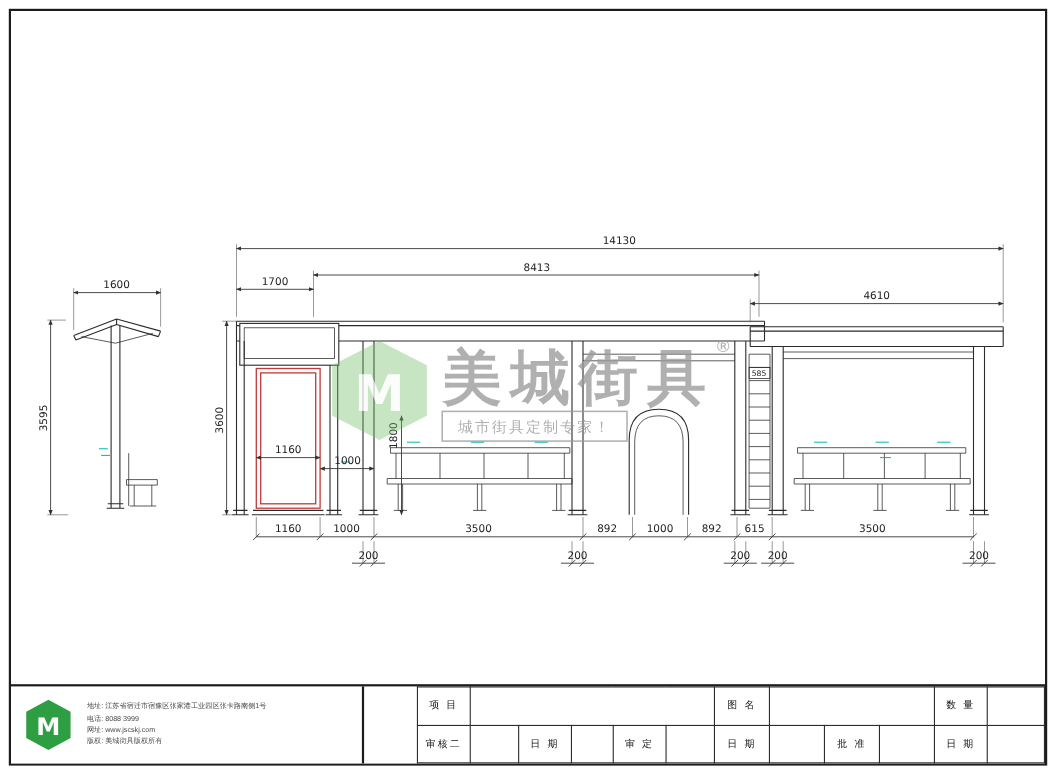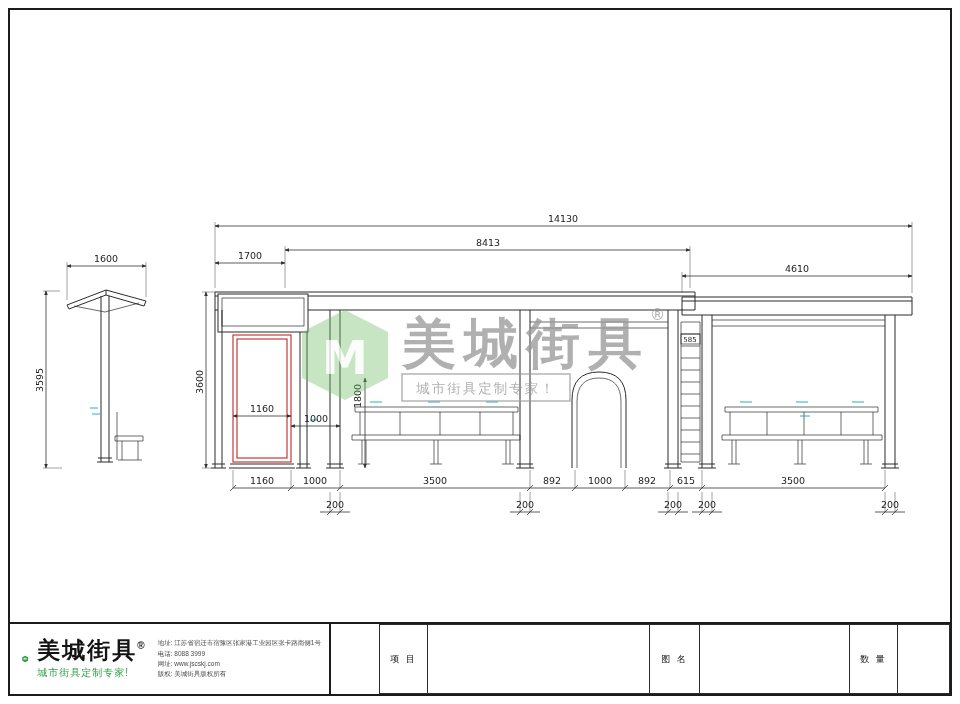--- a/index.html
+++ b/index.html
@@ -160,24 +160,20 @@
         </g>
       </svg>
     </div>
 
     <div class="titleblock">
       <div class="tb-left">
         <svg width="44" height="48" viewBox="0 0 96 104">
           <polygon points="48,2 92,26 92,78 48,102 4,78 4,26" fill="#2e9e43"></polygon>
           <text x="48" y="72" font-size="48" font-weight="bold" fill="#ffffff" text-anchor="middle" font-family="DejaVu Sans, sans-serif">M</text>
         </svg>
-        <div class="tb-brand">
-          <div class="tb-brand-name"><span>美城街具</span><span class="reg">®</span></div>
-          <div class="tb-brand-slogan">城市街具定制专家!</div>
-        </div>
         <div class="tb-address">
           <div>地址: 江苏省宿迁市宿豫区张家港工业园区张卡路南侧1号</div>
           <div>电话: 8088 3999</div>
           <div>网址: www.jscskj.com</div>
           <div>版权: 美城街具版权所有</div>
         </div>
       </div>
       <div class="tb-table">
         <table>
           <colgroup>
@@ -196,19 +192,33 @@
           </colgroup>
           <tbody>
               <tr>
             <td class="lbl">项 目</td>
             <td colspan="5"></td>
             <td class="lbl">图 名</td>
             <td colspan="3"></td>
             <td class="lbl">数 量</td>
             <td></td>
           </tr>
+          <tr>
+            <td class="lbl">审核二</td>
+            <td></td>
+            <td class="lbl">日 期</td>
+            <td></td>
+            <td class="lbl">审 定</td>
+            <td></td>
+            <td class="lbl">日 期</td>
+            <td></td>
+            <td class="lbl">批 准</td>
+            <td></td>
+            <td class="lbl">日 期</td>
+            <td></td>
+          </tr>
         </tbody>
           </table>
       </div>
     </div>
 
   </div>
 </div>
 
 </body></html>

